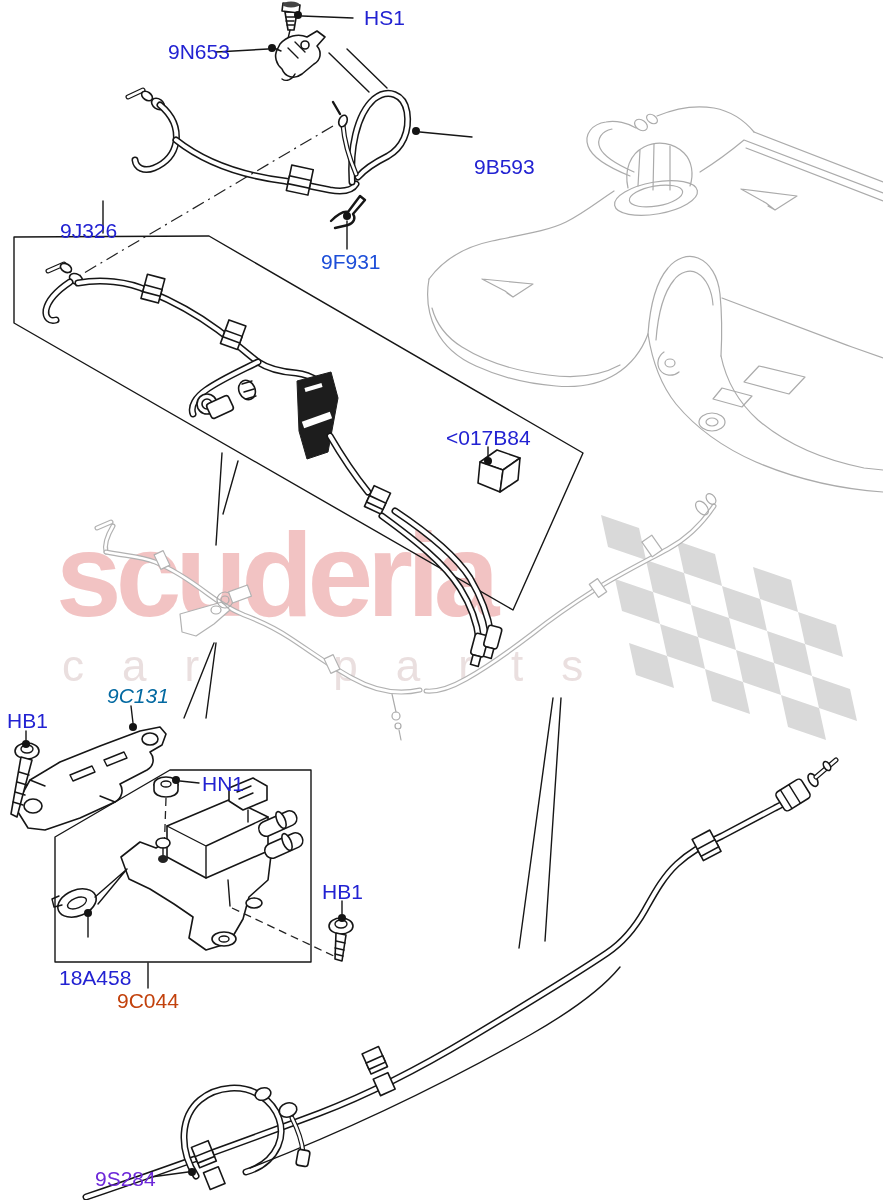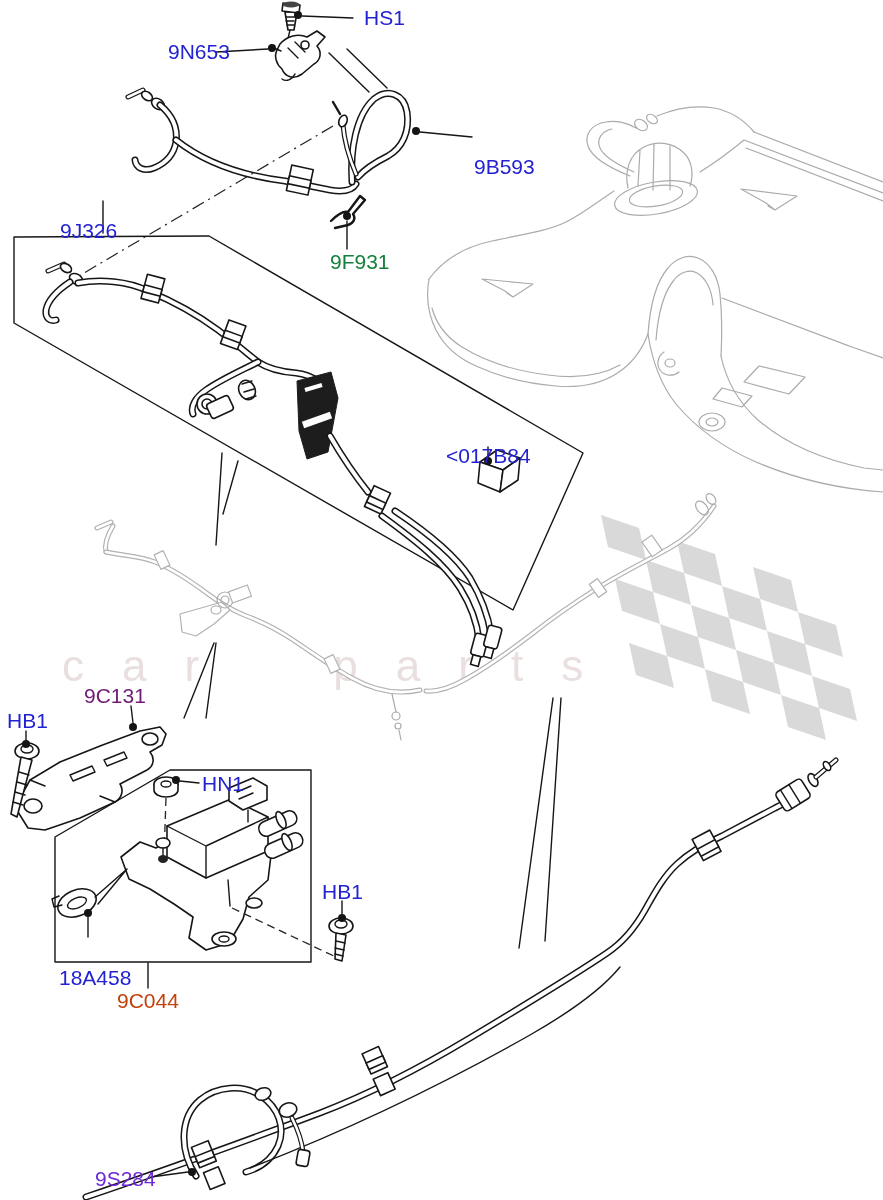--- a/index.html
+++ b/index.html
@@ -25,20 +25,21 @@
   .gbi{stroke:#ffffff;fill:none;stroke-width:2.6;stroke-linecap:round;}
   .gwf{fill:#ffffff;stroke:#b2b2b2;stroke-width:1.2;stroke-linejoin:round;}
   .dd{stroke:#222;fill:none;stroke-width:1.2;stroke-dasharray:13 5 2 5;}
   .db{stroke:#222;fill:none;stroke-width:1.3;stroke-dasharray:8 5;}
 </style>
 </head>
 <body>
 
 <div id="stage">
 
+  <div class="wm-main" style="color: rgb(242, 195, 195);">scuderia</div>
   <div class="wm-sub" style="color: rgb(234, 223, 223);">car parts</div>
 
   <svg id="art" width="883" height="1200" viewBox="0 0 883 1200">
 
     <g>
       <path class="g" d="M429,279 C446,256 468,246 492,241 C520,235 548,231 566,222 C584,213 600,200 614,191"></path>
       <path class="g" d="M429,279 C426,296 428,314 436,330 C444,346 458,358 476,366 C500,377 528,384 556,386 C580,388 600,384 616,374 C632,364 642,350 648,334"></path>
       <path class="g" d="M432,308 C436,323 446,337 462,347 C486,362 516,371 548,375 C578,379 602,375 620,365"></path>
       <ellipse class="g" cx="656" cy="198" rx="42" ry="16" transform="rotate(-10 656 198)"></ellipse>
       <ellipse class="g" cx="656" cy="196" rx="27" ry="10" transform="rotate(-10 656 196)"></ellipse>
@@ -337,22 +338,22 @@
         <circle cx="342" cy="918" r="4"></circle>
           <circle cx="192" cy="1172" r="4"></circle>
       </g>
     </g>
   </svg>
 
   <div class="plabel" style="left: 364px; top: 6px; color: rgb(34, 34, 210);">HS1</div>
   <div class="plabel" style="left: 168px; top: 40px; color: rgb(34, 34, 210);">9N653</div>
   <div class="plabel" style="left: 474px; top: 127px; color: rgb(34, 34, 210); margin-top: 28px;">9B593</div>
   <div class="plabel" style="left: 60px; top: 179px; color: rgb(34, 34, 210); margin-top: 40px;">9J326</div>
-  <div class="plabel" style="left: 330px; top: 250px; color: #15803d;">9F931</div>
-  <div class="plabel" style="left: 446px; top: 444px; color: rgb(34, 34, 210);">&lt;017B84</div>
-  <div class="plabel" style="left: 84px; top: 684px; color: #701a75;">9C131</div>
+  <div class="plabel" style="left: 321px; top: 250px; color: #1d4ed8;">9F931</div>
+  <div class="plabel" style="left: 446px; top: 426px; color: rgb(34, 34, 210);">&lt;017B84</div>
+  <div class="plabel" style="left: 107px; top: 684px; color: #0369a1; font-style: italic;">9C131</div>
   <div class="plabel" style="left: 7px; top: 709px; color: rgb(34, 34, 210);">HB1</div>
   <div class="plabel" style="left: 202px; top: 772px; color: rgb(34, 34, 210);">HN1</div>
   <div class="plabel" style="left: 59px; top: 938px; color: rgb(34, 34, 210); margin-top: 28px;">18A458</div>
   <div class="plabel" style="left: 117px; top: 989px; color: #c2410c;">9C044</div>
   <div class="plabel" style="left: 322px; top: 880px; color: rgb(34, 34, 210);">HB1</div>
   <div class="plabel" style="left: 95px; top: 1167px; color: #6d28d9;">9S284</div>
 </div>
 
 </body></html>

